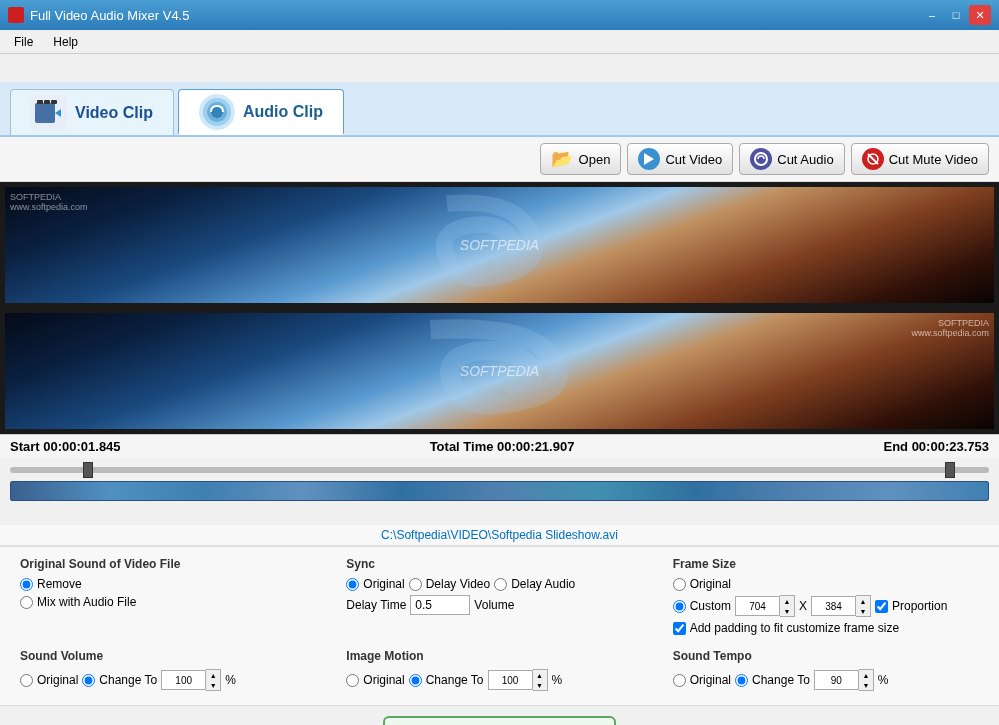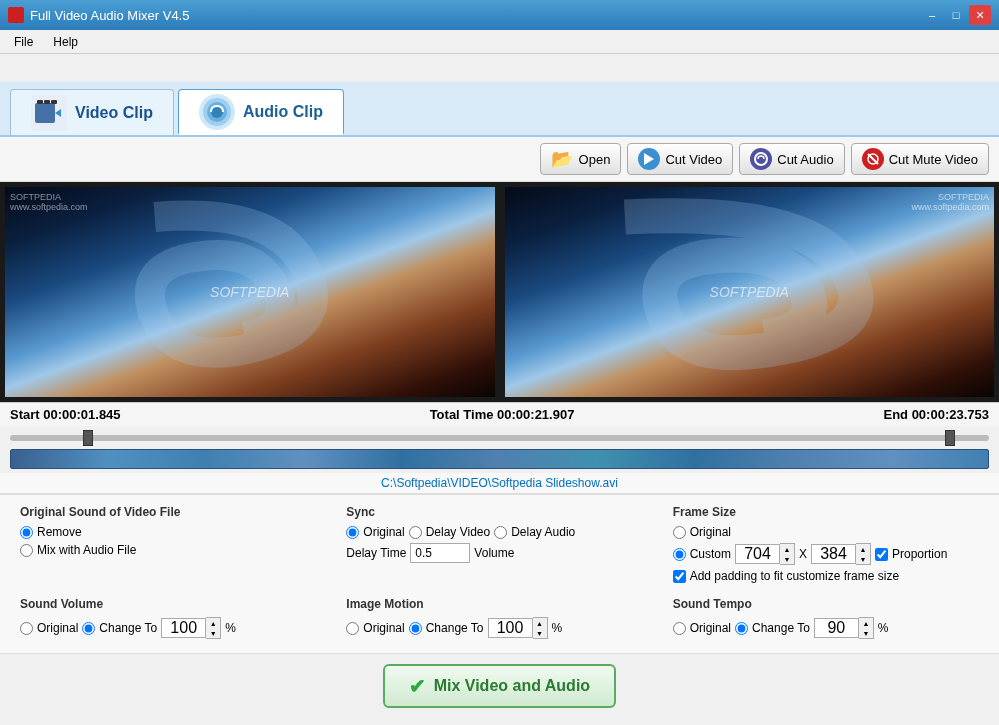--- a/index.html
+++ b/index.html
@@ -110,23 +110,24 @@
       width: 22px; height: 22px;
       border-radius: 50%;
       display: flex; align-items: center; justify-content: center;
       font-size: 12px;
     }
     
     #video-area {
       display: flex;
       gap: 0;
       background: #1a1a1a;
-      height: 220px;
+      height: 252px;
       padding: 5px;
       gap: 10px;
+      flex-direction: column;
     }
     .video-panel {
       flex: 1;
       background: #000;
       position: relative;
       overflow: hidden;
     }
     .video-preview {
       width: 100%; height: 100%;
       display: flex; align-items: center; justify-content: center;
@@ -197,20 +198,21 @@
       margin-top: 3px;
     }
     
     #filepath {
       text-align: center;
       color: #0070c0;
       font-size: 12px;
       padding: 3px;
       background: #f8f8f8;
       border-bottom: 1px solid #e0e0e0;
+      margin-top: 20px;
     }
     
     #settings {
       padding: 10px 20px;
       display: grid;
       grid-template-columns: 1fr 1fr 1fr;
       gap: 10px 20px;
       background: #f8f8f8;
       border-top: 1px solid #ddd;
     }
@@ -226,21 +228,21 @@
     .radio-row {
       display: flex;
       align-items: center;
       gap: 4px;
       margin-bottom: 4px;
     }
     .radio-row label { font-size: 12px; }
     .spinbox {
       width: 45px; height: 20px;
       border: 1px solid #aaa;
-      font-size: 16px;
+      font-size: 10px;
       text-align: center;
       background: white;
     }
     .spinbox-container {
       display: flex;
       align-items: center;
     }
     .spin-arrows {
       display: flex;
       flex-direction: column;

